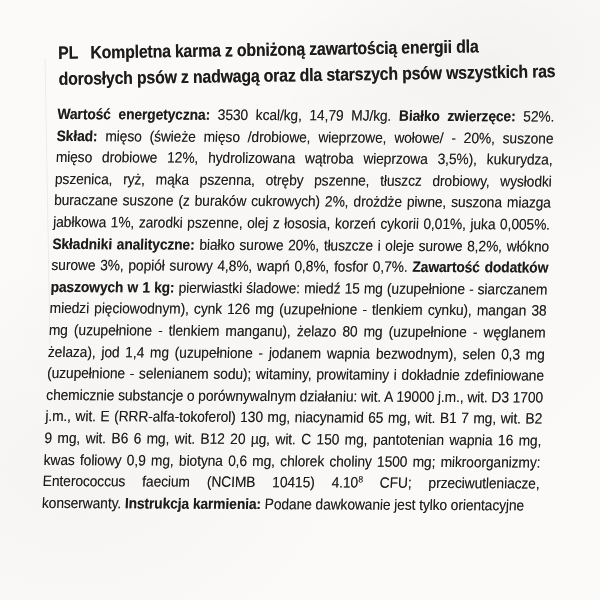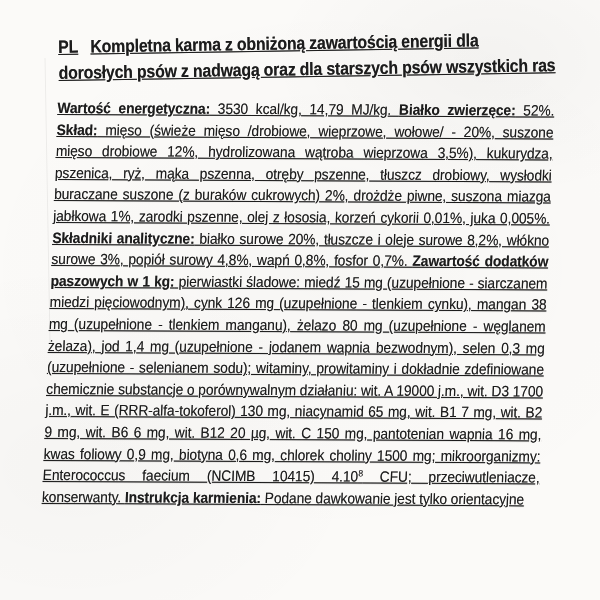--- a/index.html
+++ b/index.html
@@ -24,23 +24,22 @@
     left: 47px;
     top: 58px;
     width: 1px;
     height: 285px;
     background: rgba(0,0,0,0.06);
     transform: rotate(-1deg);
   }
   .sheet {
     position: absolute;
     left: 58px;
-    top: 34px;
+    top: 40px;
     width: 540px;
-    text-decoration: underline;
   }
   .header {
     width: 565px;
     transform: rotate(-0.9deg) scaleX(0.88);
     transform-origin: left top;
     font-size: 18px;
     font-weight: 700;
     line-height: 26px;
     letter-spacing: -0.2px;
     margin: 0 0 11px 0;

